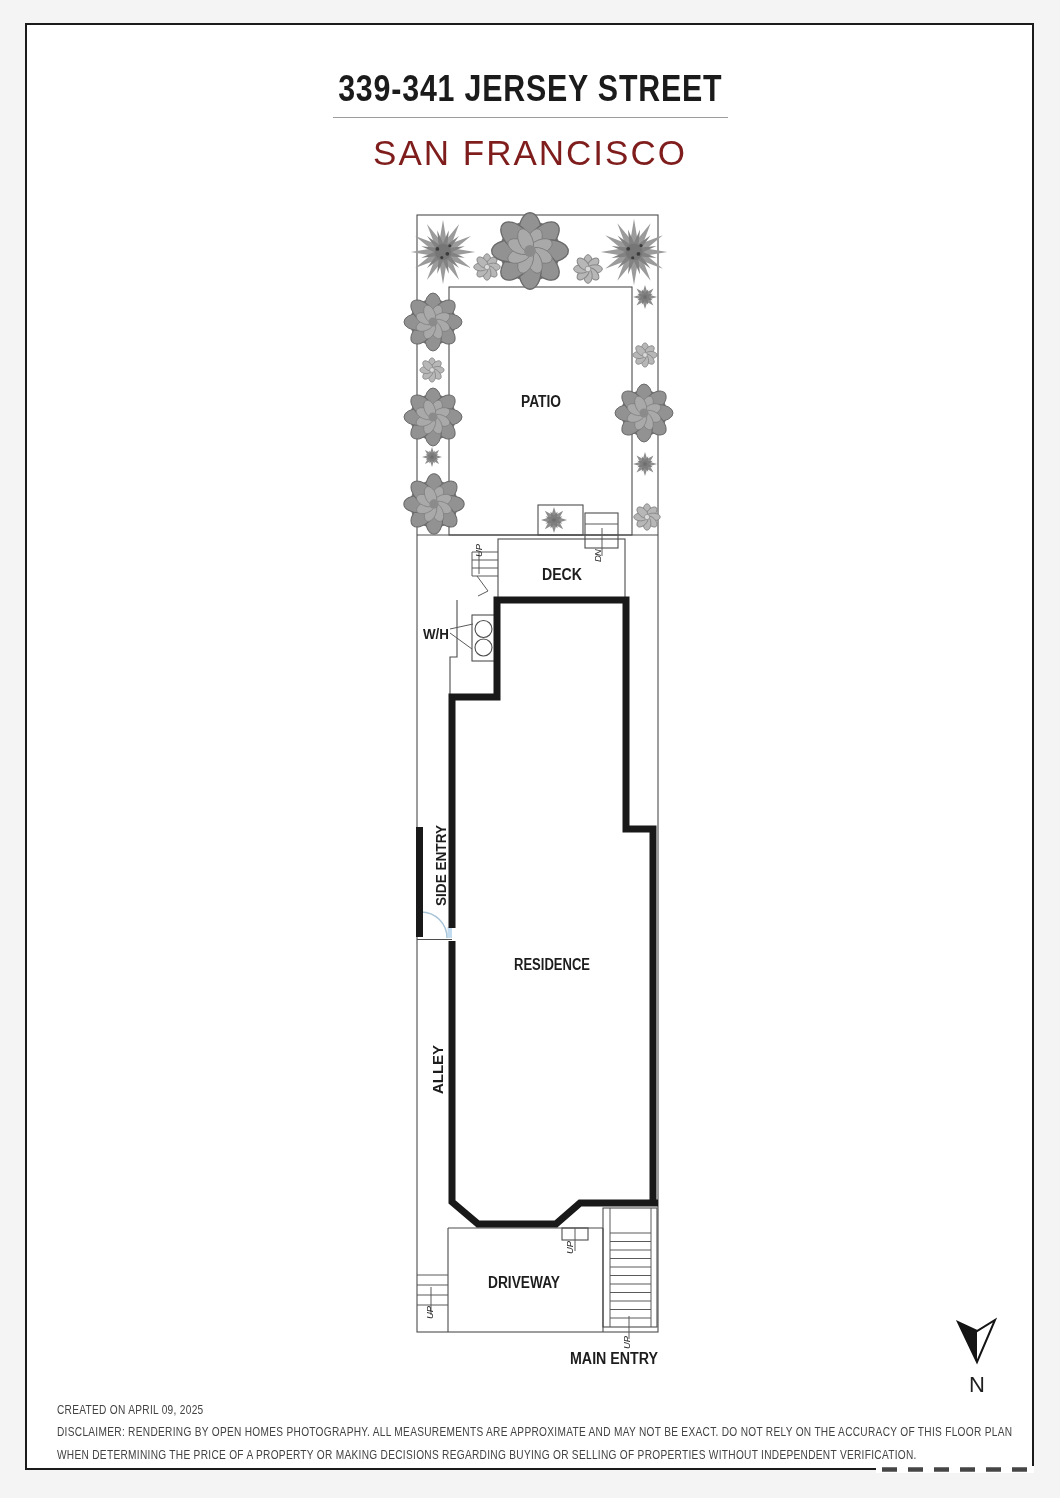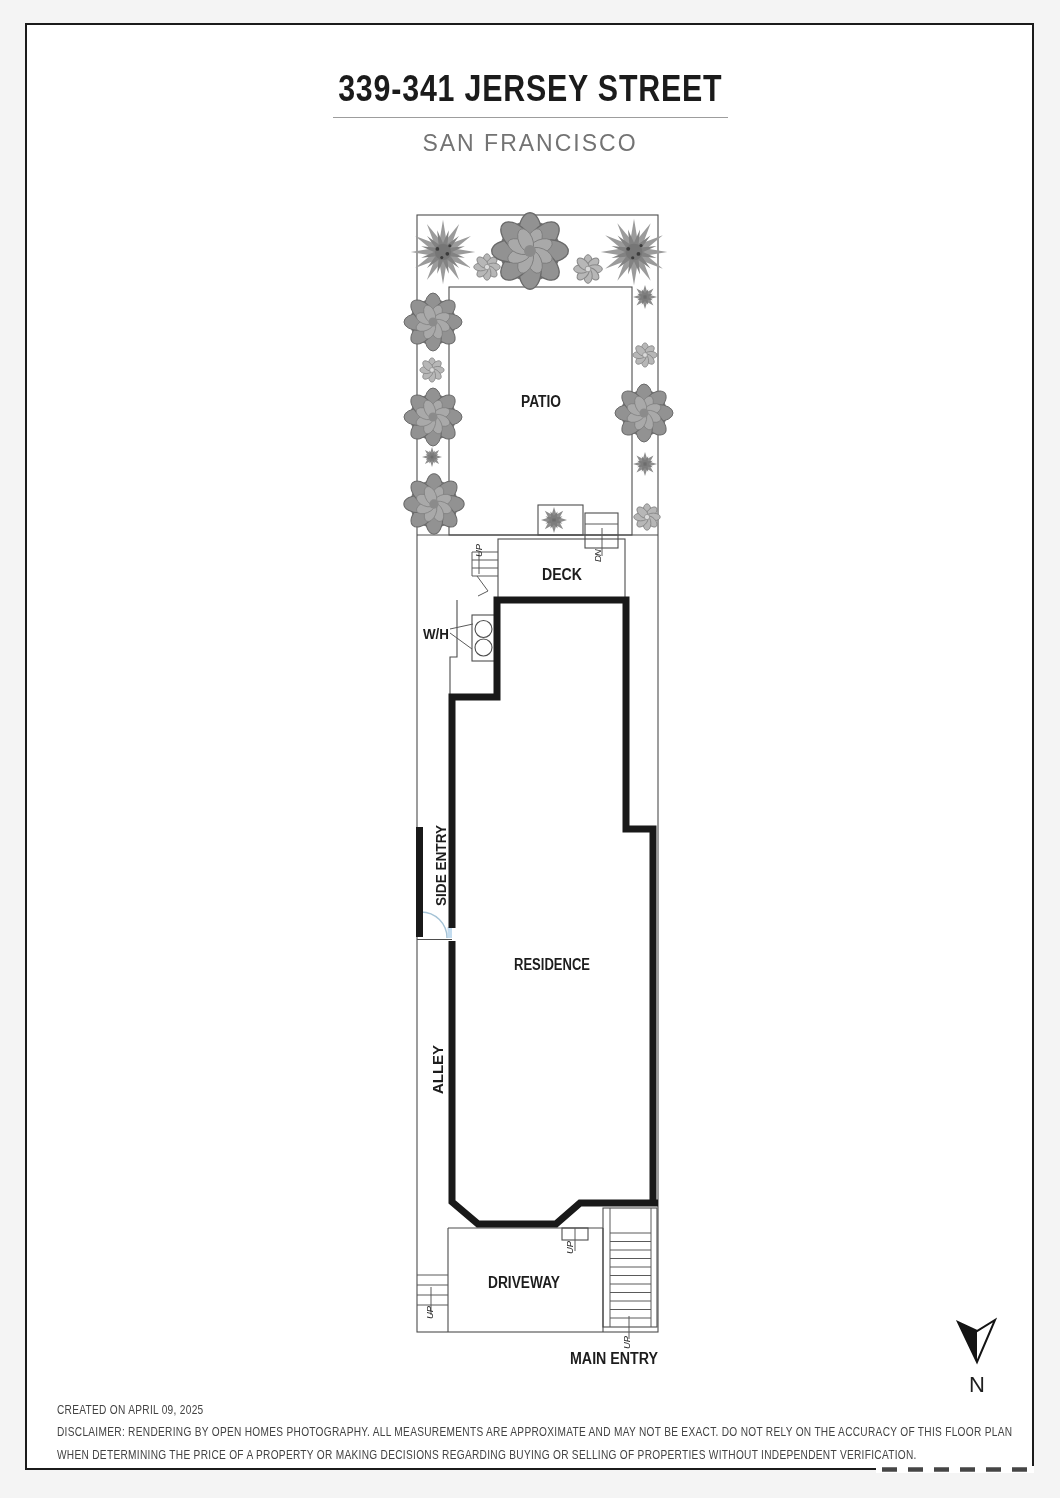--- a/index.html
+++ b/index.html
@@ -3,21 +3,21 @@
 <meta charset="utf-8">
 <style>
   html,body{margin:0;padding:0;}
   body{background:#f4f4f4;font-family:"Liberation Sans", sans-serif;}
   .page{position:relative;width:1060px;height:1498px;background:#f4f4f4;overflow:hidden;padding-left:32px;}
   .panel{position:absolute;left:25px;top:23px;width:1005px;height:1443px;background:#ffffff;border:2px solid #1b1b1b;}
   .titleblock{position:absolute;left:0;top:70px;width:1060px;text-align:center;}
   .titleblock h1{margin:0;font-size:37px;font-weight:800;color:#1b1b1b;letter-spacing:1px;line-height:38px;}
   .titleblock h1 span{display:inline-block;transform:scaleX(0.82);transform-origin:center;white-space:nowrap;}
   .title-rule{width:395px;height:0;border-top:1px solid #9d9d9d;margin:9px auto 0 auto;}
-  .titleblock h2{margin:10px 0 0 0;font-size:23px;font-weight:300;color:#737373;letter-spacing:2px;line-height:30px;}
+  .titleblock h2{margin:20px 0 0 0;font-size:35px;font-weight:300;color:#7f1d1d;letter-spacing:2px;line-height:30px;}
   .plansvg{position:absolute;left:0;top:0;width:1060px;height:1498px;}
   .footer{position:absolute;left:57px;top:1399px;color:#424242;font-size:13.5px;line-height:22.4px;}
   .footer div{white-space:nowrap;transform:scaleX(0.75);transform-origin:left center;letter-spacing:0.4px;}
   
   .thin{stroke:#4d4d4d;stroke-width:1.1;fill:none;}
   .thin2{stroke:#5a5a5a;stroke-width:1;fill:none;}
   .wall{stroke:#191919;stroke-width:7;fill:none;}
   .lbl{font-family:"Liberation Sans",sans-serif;font-weight:bold;font-size:16px;fill:#1d1d1d;}
   .lbl-sm{font-family:"Liberation Sans",sans-serif;font-weight:bold;font-size:14px;fill:#1d1d1d;}
   .vlabel{font-family:"Liberation Sans",sans-serif;font-weight:bold;font-size:14.5px;fill:#1d1d1d;}

